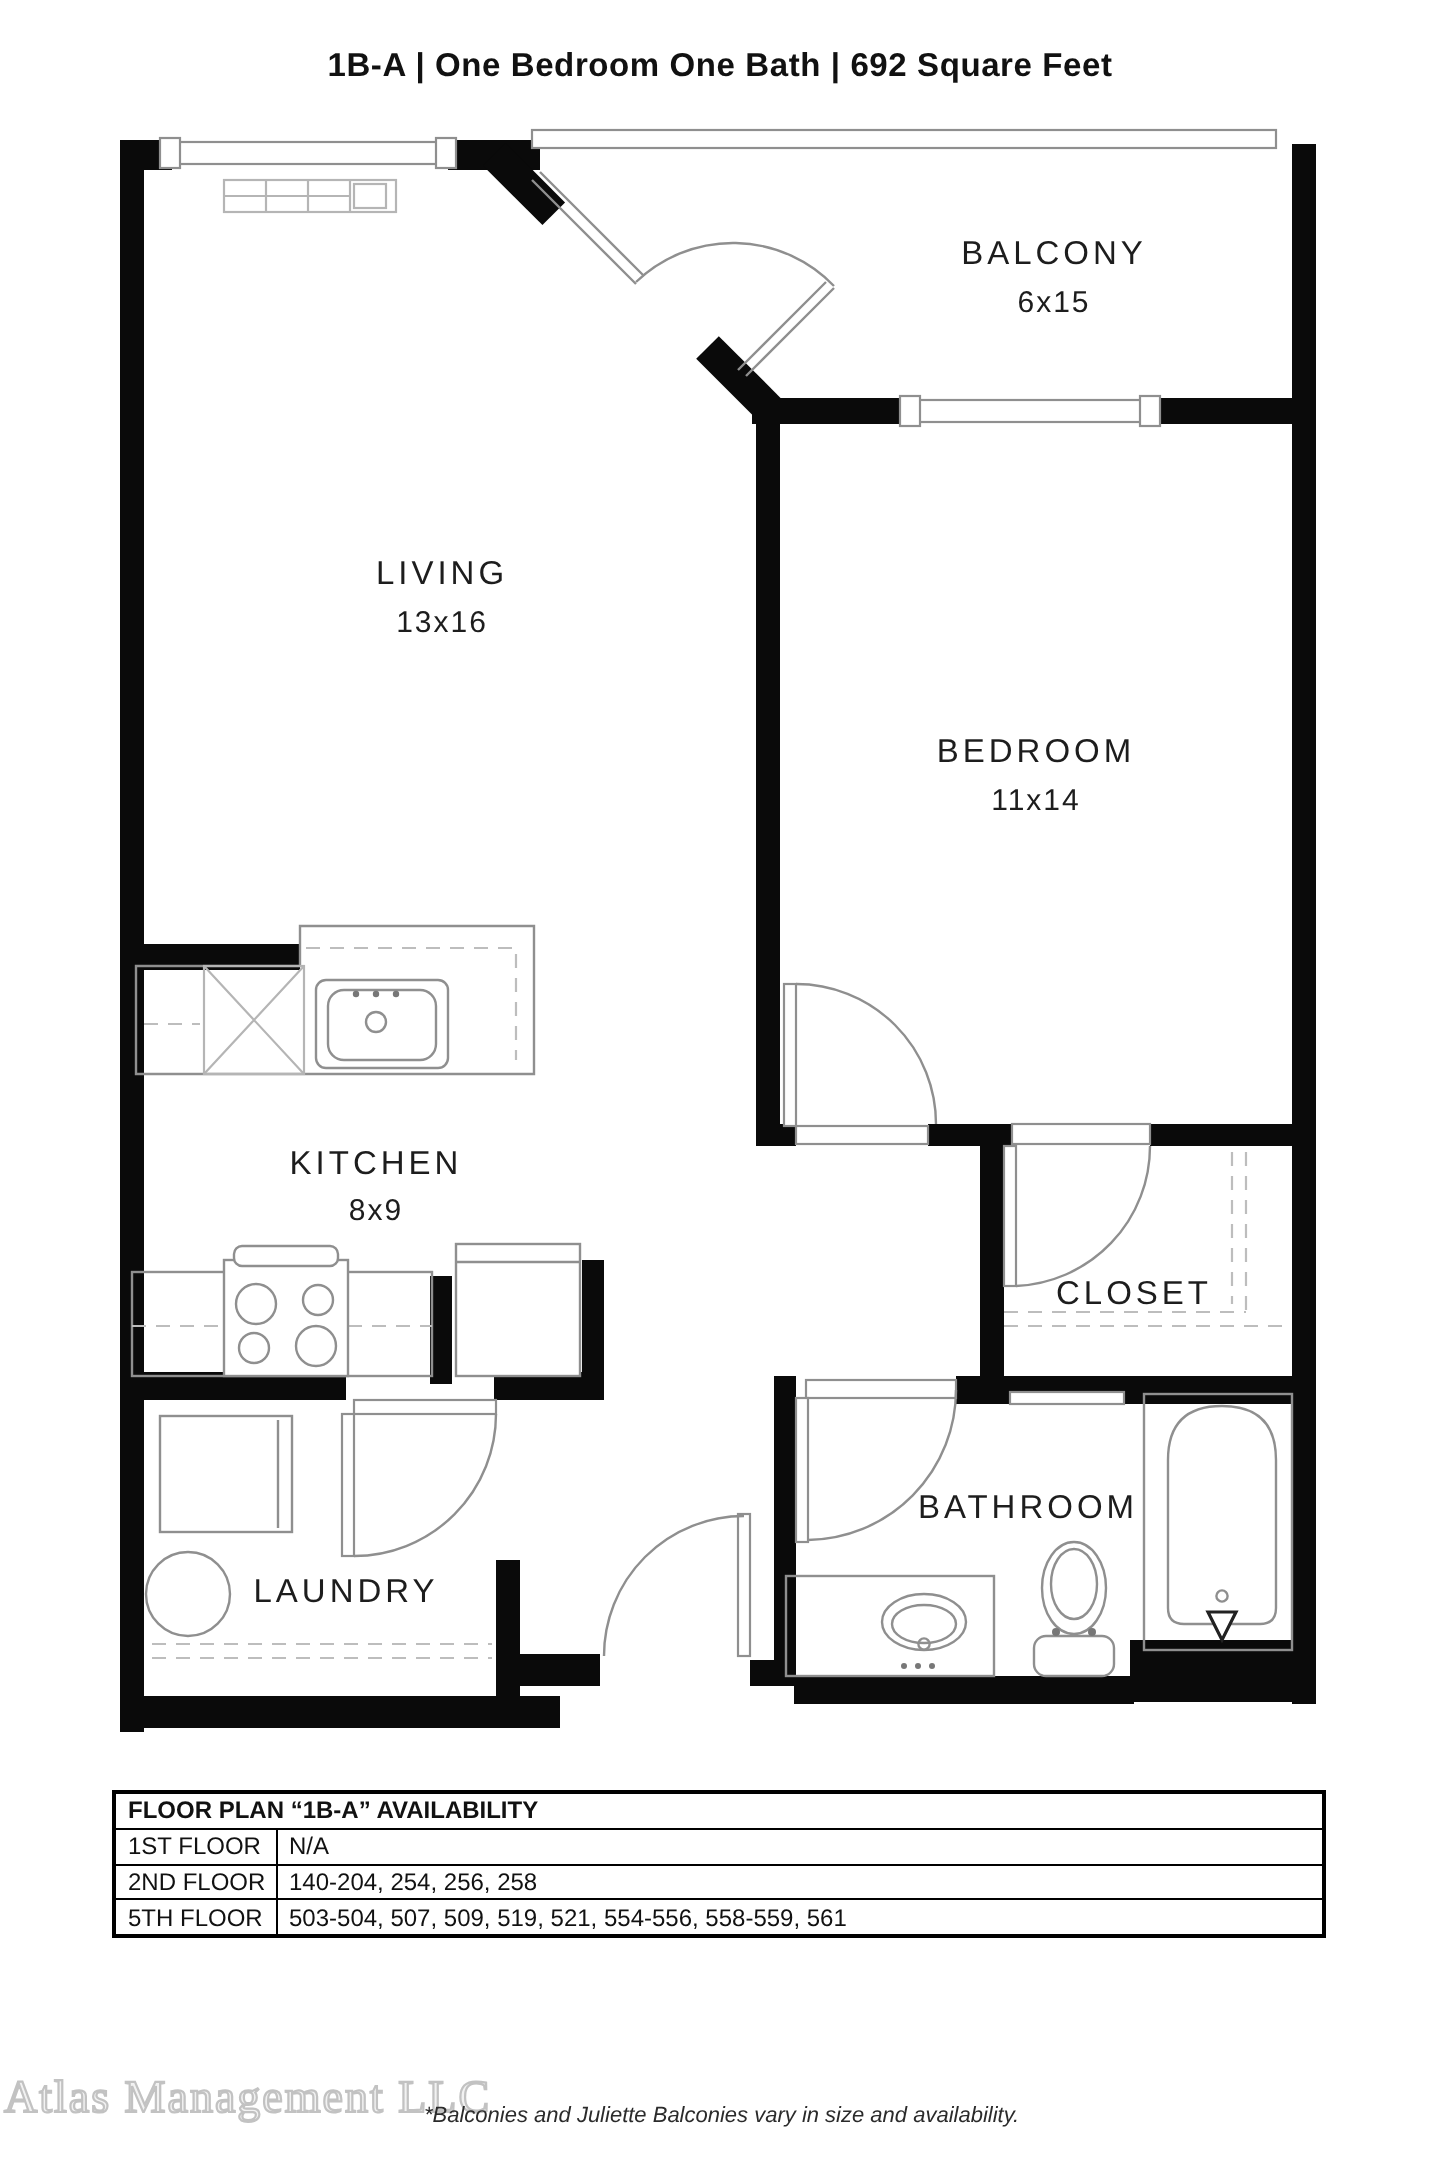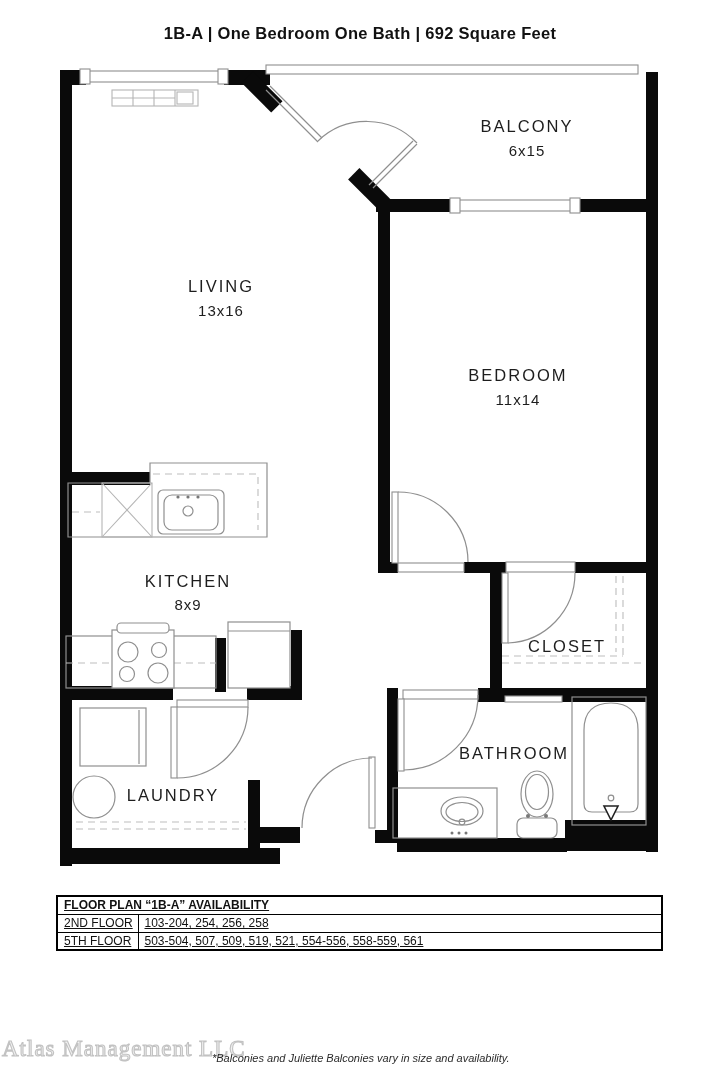--- a/index.html
+++ b/index.html
@@ -14,21 +14,21 @@
   .lite{stroke:#b5b5b5;stroke-width:1.1;fill:none;}
   .dash{stroke:#bdbdbd;stroke-width:1.1;fill:none;stroke-dasharray:7 5;}
   .fixfill{fill:#fff;stroke:#8f8f8f;stroke-width:1.2;}
   text.room{font-family:"Liberation Sans",sans-serif;font-size:16.5px;letter-spacing:2px;
             fill:#1d1d1d;text-anchor:middle;}
   text.dims{font-family:"Liberation Sans",sans-serif;font-size:15px;letter-spacing:1px;
             fill:#1d1d1d;text-anchor:middle;}
   .avail{position:absolute;left:56px;top:895px;width:607px;border-collapse:collapse;
          table-layout:fixed;border:2px solid #000;font-size:12px;color:#111;}
   .avail td{border:1.5px solid #000;height:14.8px;padding:1px 20px 1px 6px;
-            white-space:nowrap;overflow:hidden;text-decoration:underline;}
+            white-space:nowrap;overflow:hidden;}
   .avail .b{font-weight:bold;}
   .col-level{width:81px;}
   .watermark{position:absolute;left:2px;top:1036px;font-family:Liberation Serif, serif;
              font-size:23px;letter-spacing:1px;color:#f2f2f2;
              -webkit-text-stroke:1.1px #c2c2c2;white-space:nowrap;}
   .note{position:absolute;left:212px;top:1052px;font-size:11px;font-style:italic;
         color:#2b2b2b;white-space:nowrap;}
 </style>
 </head>
 <body>
@@ -210,22 +210,26 @@
   <table class="avail">
     <colgroup>
         <col class="col-level">
         <col>
       </colgroup>
     <tbody>
         <tr>
       <td class="b" colspan="2">FLOOR PLAN “1B-A” AVAILABILITY</td>
     </tr>
     <tr>
+      <td>1ST FLOOR</td>
+      <td>N/A</td>
+    </tr>
+    <tr>
       <td>2ND FLOOR</td>
-      <td>103-204, 254, 256, 258</td>
+      <td>140-204, 254, 256, 258</td>
     </tr>
     <tr>
       <td>5TH FLOOR</td>
       <td>503-504, 507, 509, 519, 521, 554-556, 558-559, 561</td>
     </tr>
   </tbody>
     </table>
 
   <div class="watermark">Atlas Management LLC</div>
   <div class="note">*Balconies and Juliette Balconies vary in size and availability.</div>

